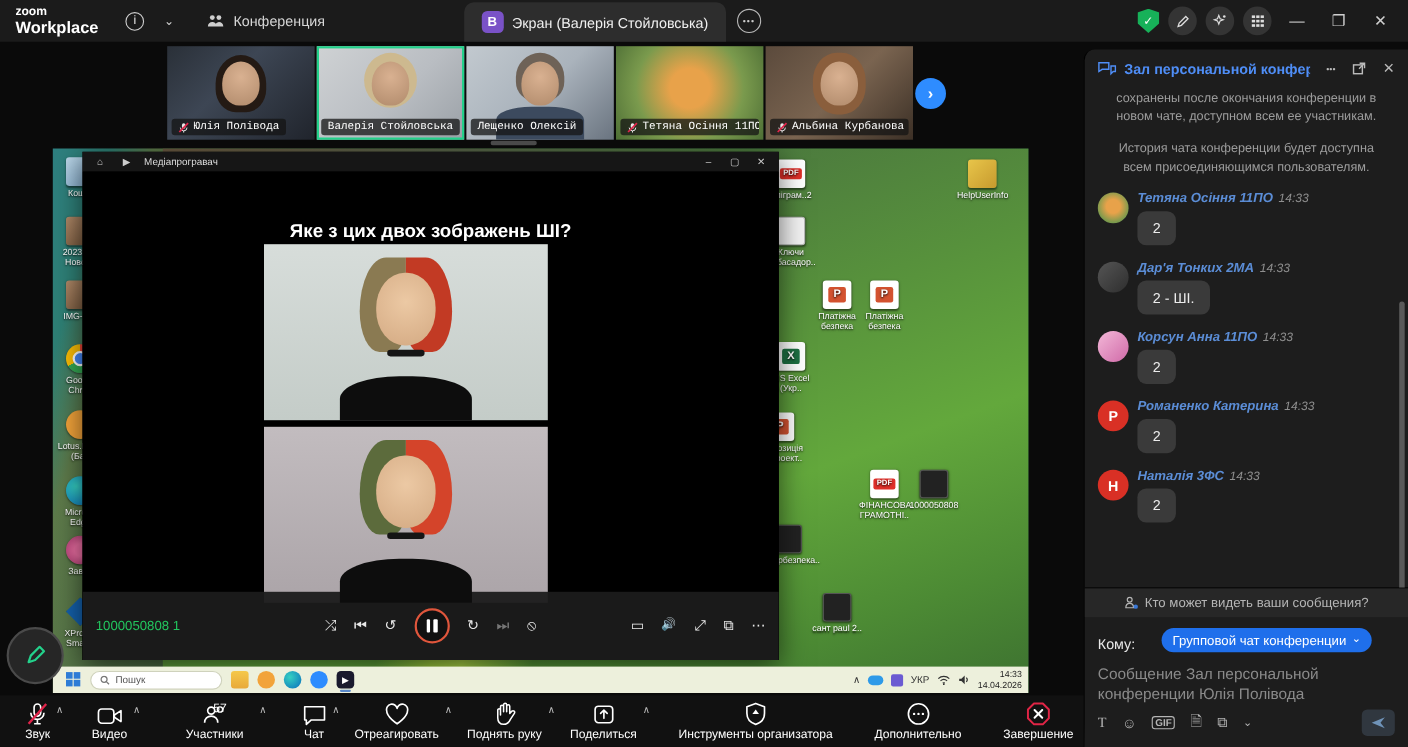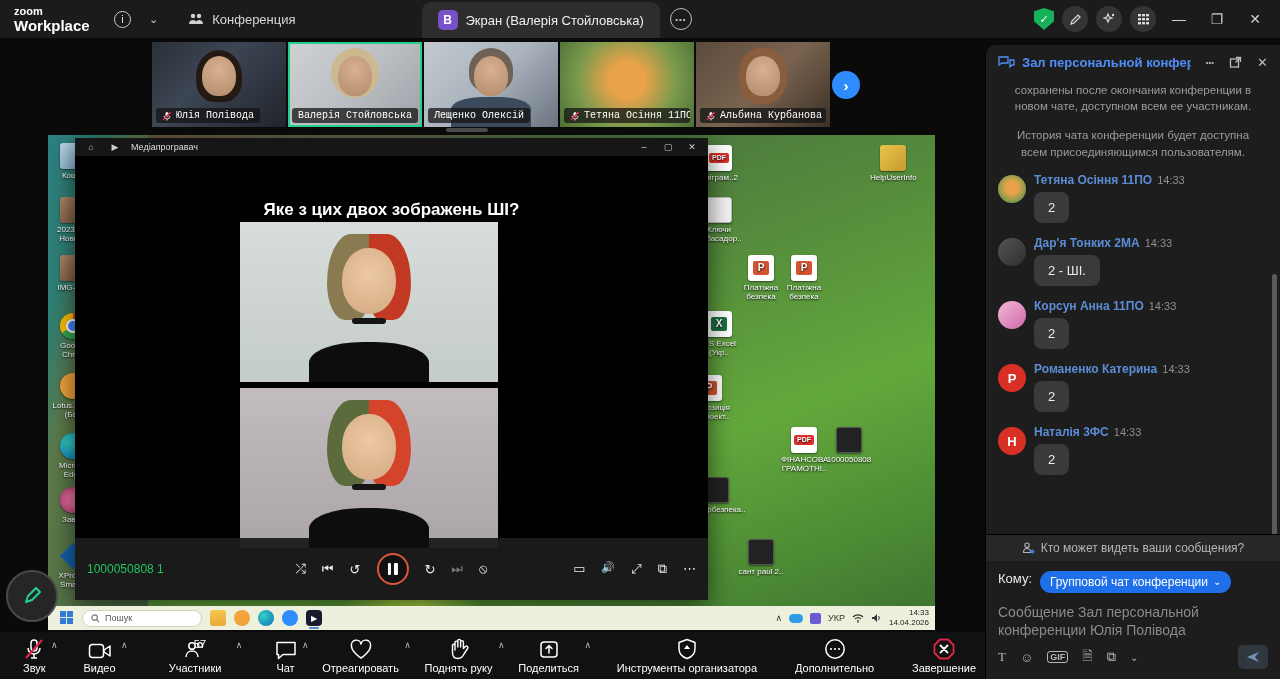--- a/index.html
+++ b/index.html
@@ -130,27 +130,27 @@
   .cbody { flex:1; overflow:hidden; position:relative; padding:0 12px; }
   .notice { color:#9c9c9c; font-size:11.5px; text-align:center; line-height:1.45; margin:-14px 6px 0; }
   .notice + .notice { margin-top:12px; }
   .msg { display:flex; gap:8px; margin-top:13px; }
   .av { width:28px; height:28px; border-radius:50%; flex:0 0 auto; margin-top:2px; display:flex; align-items:center; justify-content:center; font-size:13px; font-weight:bold; color:#fff; }
   .av.a1 { background:radial-gradient(circle at 50% 45%,#e8a24a 0 30%,#7a9a4d 70%); }
   .av.a2 { background:linear-gradient(135deg,#555,#2e2e2e); }
   .av.a3 { background:linear-gradient(135deg,#f3b8d8,#d06aa8); }
   .av.a4 { background:linear-gradient(135deg,#e8d2b0,#b08a5e); }
   .av.red { background:#d93025; }
-  .mhead { font-size:12px; color:#5b8dd6; font-weight:bold; }
+  .mhead { font-size:12px; color:#5b8dd6; font-weight:bold;font-style:italic; }
   .mhead .mt { color:#8f8f8f; font-weight:normal; font-size:11px; margin-left:5px; }
   .bubble { display:inline-block; background:#3a3a3a; color:#ececec; font-size:13px; border-radius:8px; padding:8px 14px; margin-top:5px; }
   .scrollbar { position:absolute; right:3px; top:195px; width:5px; height:305px; border-radius:3px; background:#5a5a5a; }
   .cfoot { flex:0 0 auto; border-top:1px solid #000; }
   .privacy { background:#272727; color:#b5b5b5; font-size:12px; display:flex; align-items:center; justify-content:center; gap:6px; height:26px; }
-  .torow { display:flex; align-items:flex-start; gap:8px; padding:10px 12px 4px; font-size:13px; color:#e8e8e8; }
+  .torow { display:flex; align-items:flex-end; gap:24px; padding:10px 12px 4px; font-size:13px; color:#e8e8e8; }
   .topill { background:#1f6feb; color:#ffffff; font-size:12px; border-radius:12px; padding:4px 10px; display:flex; align-items:center; gap:5px; }
   .compose { color:#8a8a8a; font-size:14px; padding:6px 12px 2px; line-height:1.3; min-height:40px; }
   .crow { display:flex; align-items:center; gap:14px; padding:4px 12px 10px; color:#b5b5b5; font-size:13px; }
   .gif { font-size:9px; font-weight:bold; border:1.4px solid #b5b5b5; border-radius:3px; padding:0 2px; }
   .send { margin-left:auto; width:30px; height:24px; border-radius:5px; background:#30373f; display:flex; align-items:center; justify-content:center; }
 
   
   .ztoolbar { position:absolute; left:0; top:632px; width:985px; height:47px; background:#111; display:flex; align-items:center; padding-left:14px; }
   .zitem { display:flex; flex-direction:column; align-items:center; justify-content:center; gap:2px; padding:0 9px; height:100%; position:relative; }
   .zitem .lbl { font-size:11px; color:#fff; white-space:nowrap; }

